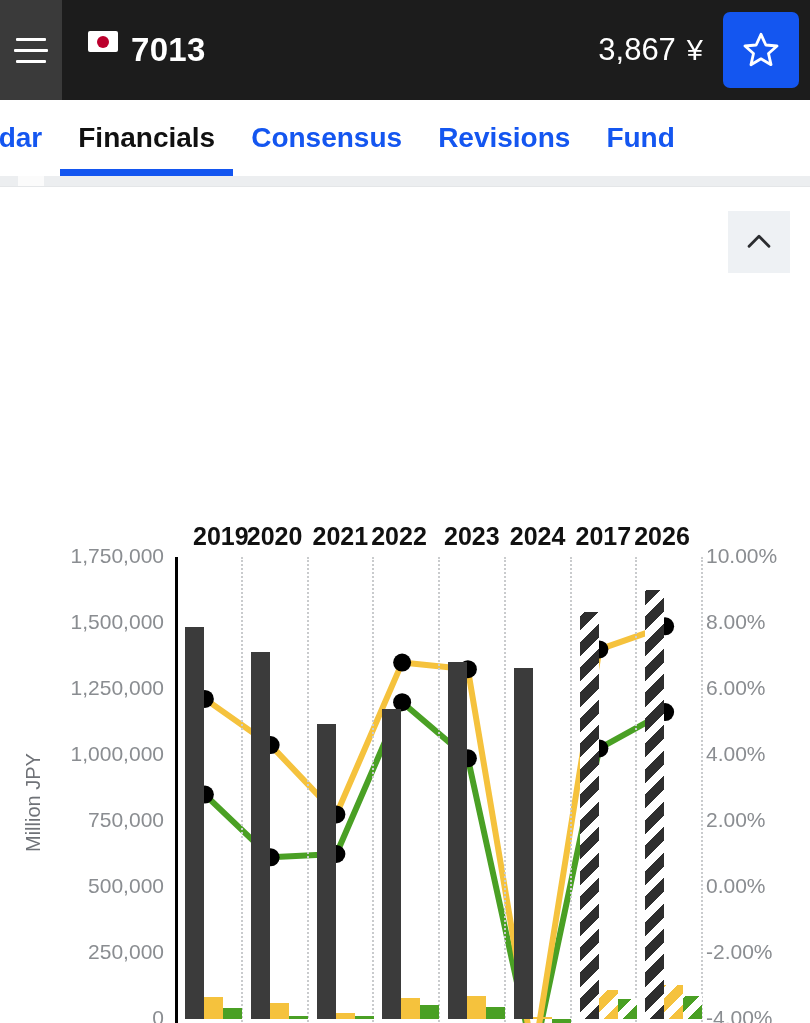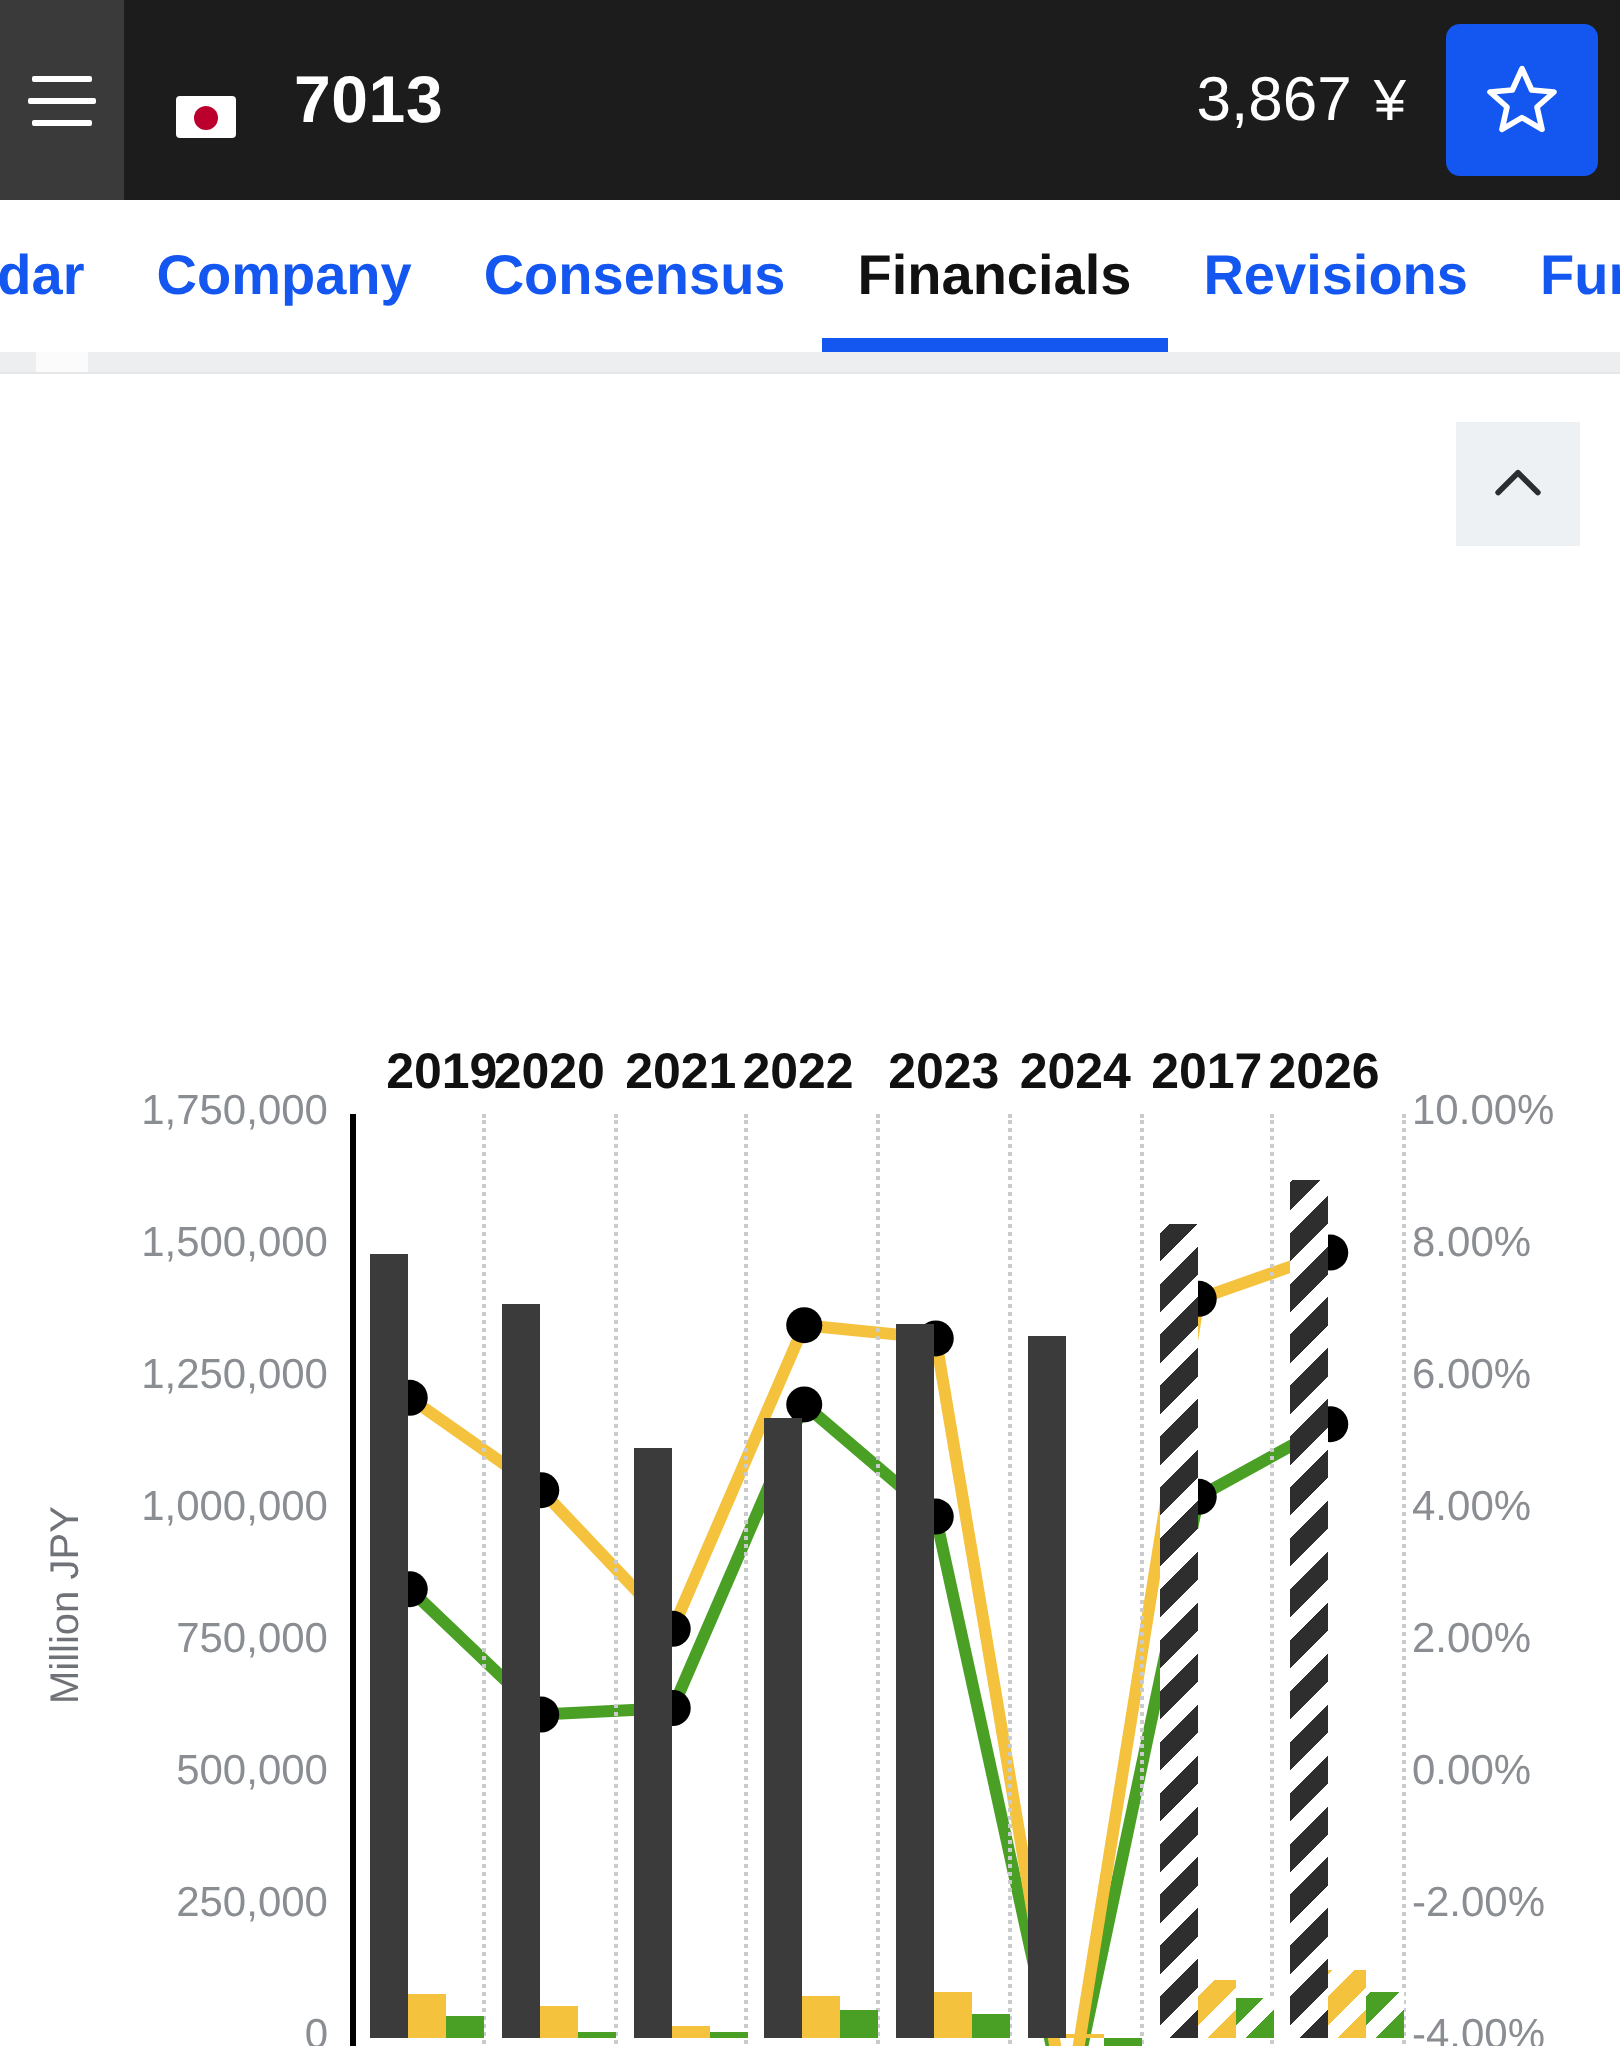--- a/index.html
+++ b/index.html
@@ -19,21 +19,21 @@
   .hamburger-btn {
     width: 62px; height: 100px; background: #3a3a3a;
     display: flex; flex-direction: column; align-items: center; justify-content: center;
     gap: 8px; cursor: pointer; flex: none;
   }
   .hamburger-btn i { display:block; height: 3px; background: #fff; border-radius: 1px; }
   .hamburger-btn i:nth-child(1){ width: 30px; }
   .hamburger-btn i:nth-child(2){ width: 34px; }
   .hamburger-btn i:nth-child(3){ width: 30px; }
 
-  .ticker-wrap { display: flex; align-items: flex-end; gap: 29px; margin-left: 26px; }
+  .ticker-wrap { display: flex; align-items: flex-start; gap: 13px; margin-left: 26px; }
   .flag-jp {
     width: 30px; height: 21px; background: #fff; border-radius: 2px;
     display: flex; align-items: center; justify-content: center; flex: none;
   }
   .flag-jp span { width: 12px; height: 12px; border-radius: 50%; background: #bc002d; display:block; }
   .ticker-code { color: #fff; font-size: 33px; font-weight: 700; letter-spacing: .3px; }
 
   .quote-wrap {
     margin-left: auto; display: flex; align-items: baseline; gap: 11px;
     padding-right: 20px;
@@ -164,23 +164,22 @@
 
   <div class="star-btn">
     <svg width="40" height="40" viewBox="0 0 24 24" fill="none" stroke="#ffffff" stroke-width="1.7" stroke-linejoin="round">
       <polygon points="12,2.6 14.9,9 21.6,9.6 16.5,14.1 18,20.8 12,17.3 6,20.8 7.5,14.1 2.4,9.6 9.1,9"></polygon>
     </svg>
   </div>
 </div>
 
 <div class="navbar" id="navbar">
     <div class="tab clipped-left">endar</div>
-    <div class="tab">Company</div>
+    <div class="tab active">Financials</div>
     <div class="tab">Consensus</div>
-    <div class="tab active">Financials</div>
     <div class="tab">Revisions</div>
     <div class="tab">Fund</div>
   </div>
 <div class="navscroll">
   <div class="thumb"></div>
 </div>
 
 <div class="card">
 
   <div class="card-header">

